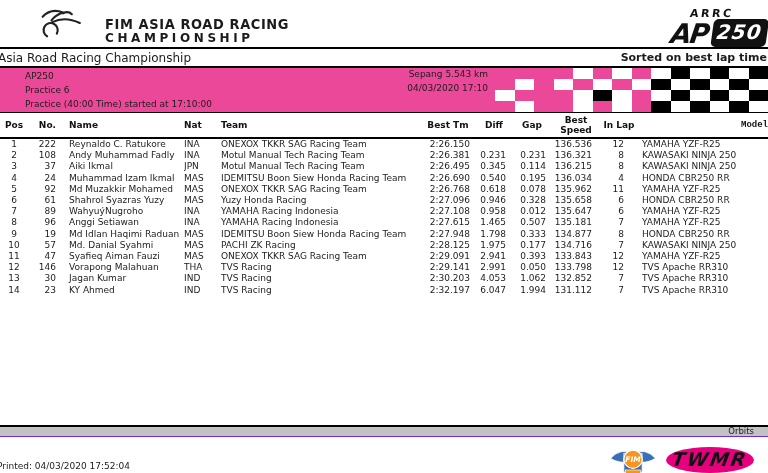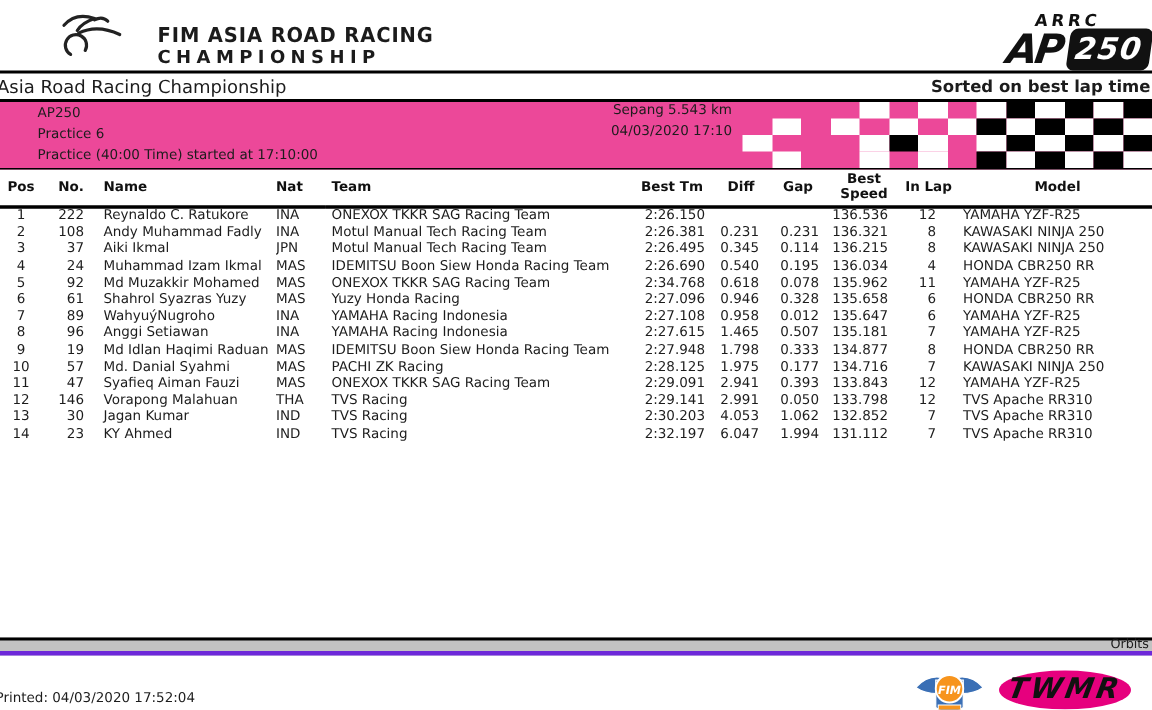--- a/index.html
+++ b/index.html
@@ -46,28 +46,28 @@
   .results td { padding:1px 0; line-height:9.2px; white-space:nowrap; overflow:hidden; }
   .col-pos{width:28px;} .col-no{width:34px;} .col-name{width:122px;} .col-nat{width:33px;}
   .col-team{width:205px;} .col-bt{width:52px;} .col-diff{width:40px;} .col-gap{width:36px;}
   .col-speed{width:52px;} .col-inlap{width:34px;} .col-model{width:132px;}
   .a-c{text-align:center;} .a-l{text-align:left;} .a-r{text-align:right;}
   td.cell-no{padding-right:6px;} td.cell-name{padding-left:7px;} th.h-name{text-align:left;padding-left:7px;}
   th.h-team{text-align:left;padding-left:4px;} td.cell-team{padding-left:4px;}
   th.h-nat{text-align:left;} td.cell-nat{}
   td.cell-bt{padding-right:4px;} td.cell-diff{padding-right:8px;} td.cell-gap{padding-right:4px;}
   td.cell-speed{padding-right:10px;} td.cell-inlap{padding-right:12px;}
-  th.h-model{text-align:center;padding-left:6px;} td.cell-model{padding-left:6px;}
+  th.h-model{text-align:right;padding-left:6px;font-family:Liberation Mono, monospace;} td.cell-model{padding-left:6px;}
 
   .spacer { height:129px; }
 
   
-  .orbits-band { border-top:2px solid #000; border-bottom:3px solid #6d28d9; background:#c2c2c2;
+  .orbits-band { border-top:2px solid #000; border-bottom:1px solid #6d28d9; background:#c2c2c2;
                  height:12px; display:flex; justify-content:flex-end; align-items:center;
-                 font-size:8.5px; padding-right:2px; }
+                 font-size:8.5px; padding-right:14px; }
   .footer { position:relative; height:45px; }
   .printed { position:absolute; left:-3px; bottom:11px; font-size:9px; }
   .fim-logo { position:absolute; left:608px; top:3px; }
   .twmr-logo { position:absolute; left:666px; top:10px; width:88px; height:26px;
                background:#e6007e; border-radius:50%; }
   .twmr-text { position:absolute; left:-4px; top:1px; width:96px; text-align:center;
                font-size:19px; font-weight:bold; font-style:italic; color:#111;
                letter-spacing:2px; transform:skewX(-10deg); }
 </style>
 </head>
@@ -260,21 +260,21 @@
     <td class="a-r cell-speed">136.034</td>
     <td class="a-r cell-inlap">4</td>
     <td class="a-l cell-model">HONDA CBR250 RR</td>
   </tr>
       <tr>
     <td class="a-c">5</td>
     <td class="a-r cell-no">92</td>
     <td class="a-l cell-name">Md Muzakkir Mohamed</td>
     <td class="a-l cell-nat">MAS</td>
     <td class="a-l cell-team">ONEXOX TKKR SAG Racing Team</td>
-    <td class="a-r cell-bt">2:34.768</td>
+    <td class="a-r cell-bt">2:26.768</td>
     <td class="a-r cell-diff">0.618</td>
     <td class="a-r cell-gap">0.078</td>
     <td class="a-r cell-speed">135.962</td>
     <td class="a-r cell-inlap">11</td>
     <td class="a-l cell-model">YAMAHA YZF-R25</td>
   </tr>
       <tr>
     <td class="a-c">6</td>
     <td class="a-r cell-no">61</td>
     <td class="a-l cell-name">Shahrol Syazras Yuzy</td>

